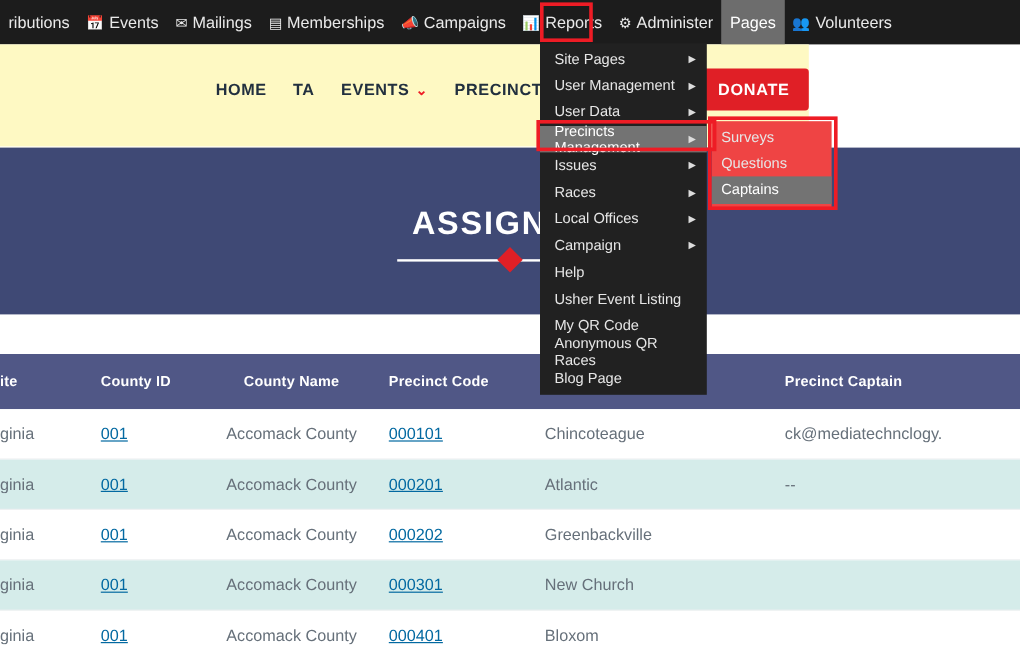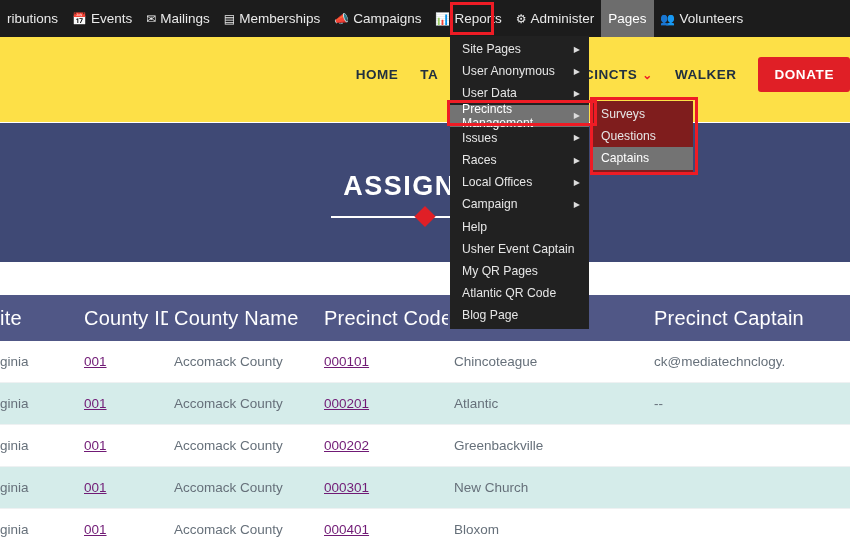--- a/index.html
+++ b/index.html
@@ -28,22 +28,22 @@
   .adminbar-item.active {
     background: #6d6d6d; color: #ffffff;
   }
   .redbox-pages {
     position: absolute; left: 450px; top: 2px; width: 44px; height: 33px;
     border: 3px solid #ee1c25; pointer-events: none; z-index: 60;
   }
 
   
   .siteheader {
-    position: absolute; top: 37px; left: 0; width: 850px; height: 86px;
-    background: #fde047;
+    position: absolute; top: 37px; left: 0; width: 674px; height: 86px;
+    background: #fef9c3;
     border-bottom: 1px solid #ffffff;
   }
   .sitenav {
     position: absolute; right: 0; top: 20px;
     display: flex; align-items: center; gap: 22px;
     padding-right: 0px;
   }
   .sitenav a {
     color: #22303f; font-size: 13.5px; font-weight: bold;
     letter-spacing: .5px; text-decoration: none;
@@ -74,55 +74,55 @@
     position: absolute; left: 50%; top: 86px; transform: translateX(-50%) rotate(45deg);
     width: 15px; height: 15px; background: #e01f26;
   }
 
   
   .table { position: absolute; top: 295px; left: 0; width: 850px; }
   .thead {
     display: flex; align-items: center; height: 46px;
     background: #505786; color: #ffffff;
   }
-  .thead .cell { font-size: 20px; font-weight: normal; letter-spacing: .2px; }
+  .thead .cell { font-size: 12px; font-weight: bold; letter-spacing: .2px; }
   .trow {
     display: flex; align-items: center; height: 42px;
     color: #66707a; font-size: 13.5px;
     border-bottom: 1px solid #eef1f2;
   }
   .trow.alt { background: #d5ecea; }
   .trow.plain { background: #ffffff; }
   .cell { padding: 0 6px; white-space: nowrap; overflow: hidden; }
   .c-state   { width: 78px;  padding-left: 0px; }
   .c-cid     { width: 90px; }
-  .c-cname   { width: 150px; }
+  .c-cname   { width: 150px; text-align: center; }
   .c-pcode   { width: 130px; }
   .c-pname   { width: 200px; }
   .c-cap     { width: 202px; text-align: left; padding-right: 2px; }
-  .lnk { color: #701a75; }
+  .lnk { color: #0369a1; }
   .thead .c-state { padding-left: 0px; }
 
   
   .menu {
     position: absolute; left: 450px; top: 36px; width: 139px;
     background: #212121; z-index: 50;
     padding: 2px 0 3px 0;
   }
   .menu-item {
     display: flex; align-items: center; justify-content: space-between;
     height: 22.2px; padding: 0 9px 0 12px;
     color: #e6e6e6; font-size: 12.2px;
   }
   .menu-item.hl { background: #737373; color: #ffffff; align-items: center; }
   .menu-item .arrow { font-size: 8px; color: #dcdcdc; }
 
   .submenu {
     position: absolute; left: 593px; top: 101px; width: 100px;
-    background: #7f1d1d; z-index: 52;
+    background: #ef4444; z-index: 52;
     padding: 2px 0 3px 0;
   }
   .submenu .menu-item { padding-left: 8px; }
 
   
   .redbox { position: absolute; border: 3px solid #ee1c25; z-index: 70; pointer-events: none; }
   .rb-pm  { left: 447px; top: 100px; width: 150px; height: 26px; }
   .rb-sub { left: 590px; top: 97px; width: 108px; height: 78px; }
 </style>
 </head>
@@ -249,21 +249,21 @@
         </div>
       </div>
   </div>
 
   <div class="menu" id="menu">
       <div class="menu-item">
         <span>Site Pages</span>
         <span class="arrow">▶</span>
       </div>
       <div class="menu-item">
-        <span>User Anonymous</span>
+        <span>User Management</span>
         <span class="arrow">▶</span>
       </div>
       <div class="menu-item">
         <span>User Data</span>
         <span class="arrow">▶</span>
       </div>
       <div class="menu-item hl">
         <span>Precincts Management</span>
         <span class="arrow">▶</span>
       </div>
@@ -280,27 +280,27 @@
         <span class="arrow">▶</span>
       </div>
       <div class="menu-item">
         <span>Campaign</span>
         <span class="arrow">▶</span>
       </div>
       <div class="menu-item">
         <span>Help</span>
       </div>
       <div class="menu-item">
-        <span>Usher Event Captain</span>
-      </div>
-      <div class="menu-item">
-        <span>My QR Pages</span>
-      </div>
-      <div class="menu-item">
-        <span>Atlantic QR Code</span>
+        <span>Usher Event Listing</span>
+      </div>
+      <div class="menu-item">
+        <span>My QR Code</span>
+      </div>
+      <div class="menu-item">
+        <span>Anonymous QR Races</span>
       </div>
       <div class="menu-item">
         <span>Blog Page</span>
       </div>
     </div>
   <div class="submenu" id="submenu">
       <div class="menu-item">
         <span>Surveys</span>
       </div>
       <div class="menu-item">

